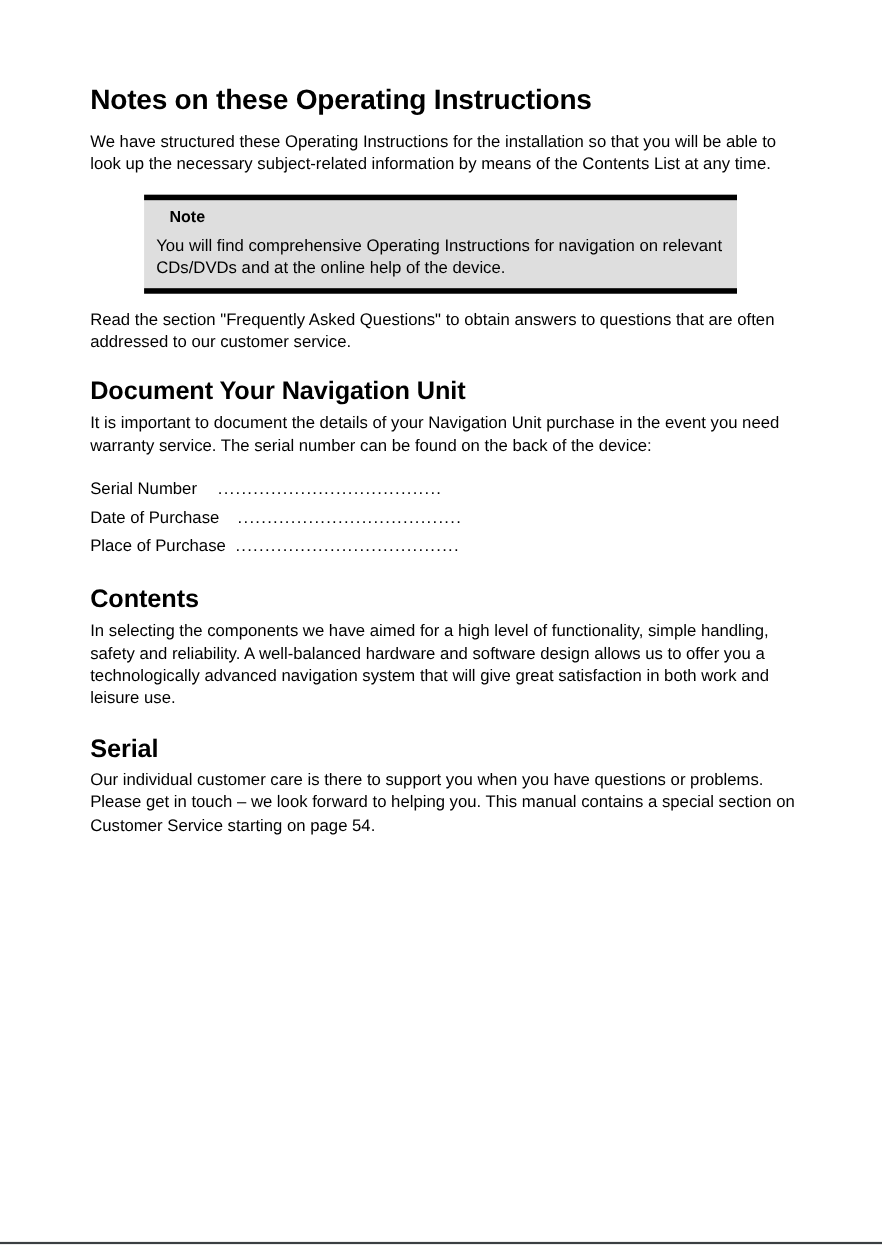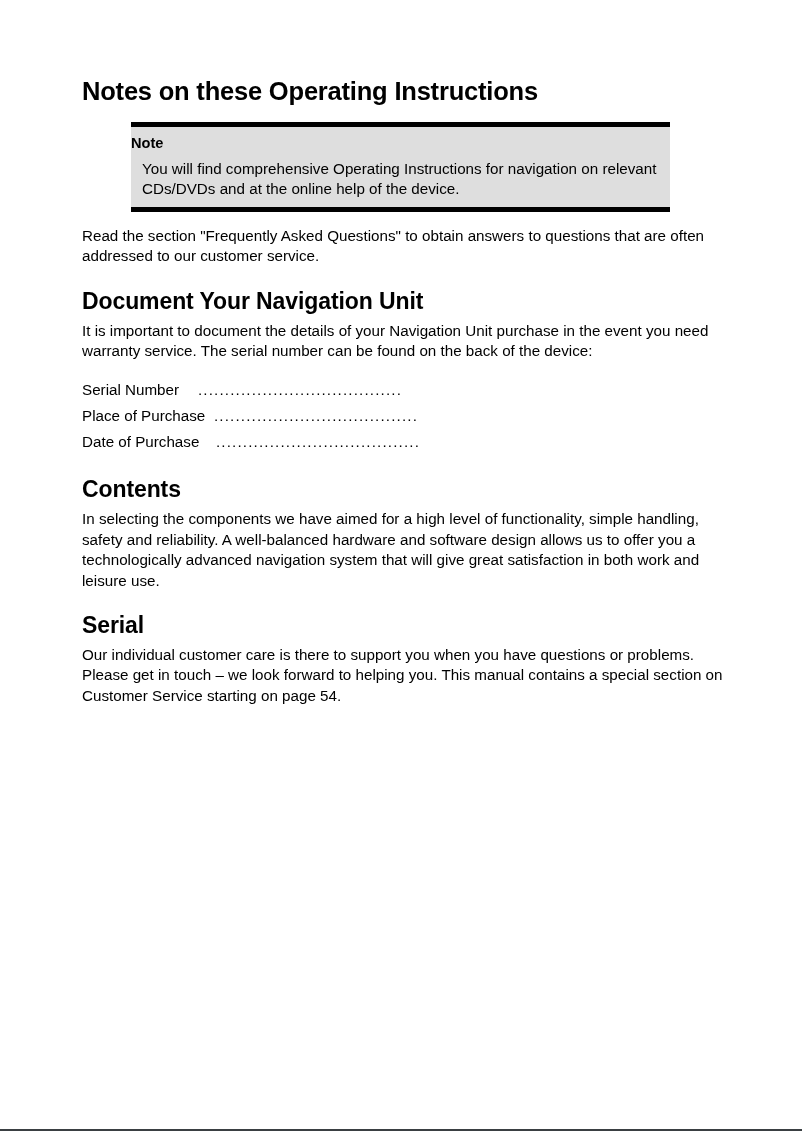--- a/index.html
+++ b/index.html
@@ -71,21 +71,22 @@
     background: #dedede;
     border-top: 5px solid #000000;
     border-bottom: 5px solid #000000;
     box-sizing: content-box;
     padding: 6px 0 7px 0;
   }
   .note-title {
     font-size: 14.6px;
     font-weight: bold;
     line-height: 20px;
-    margin: 0 0 6px 0;
+    margin: 0 0 6px 12px;
+    padding-left: 11px;
     color: #000;
   }
   .note-body {
     font-size: 15.2px;
     line-height: 20.4px;
     margin: 0;
     padding: 0 12px 0 11px;
     color: #000;
   }
 
@@ -125,41 +126,42 @@
 </style>
 </head>
 <body>
 
 <div class="page">
 
   <div class="content">
 
     <h1 class="title-h1">Notes on these Operating Instructions</h1>
 
+    <p class="para">We have structured these Operating Instructions for the installation so that you will be able to look up the necessary subject-related information by means of the Contents List at any time.</p>
 
     <div class="note-box">
       <div class="note-title">Note</div>
       <p class="note-body">You will find comprehensive Operating Instructions for navigation on relevant CDs/DVDs and at the online help of the device.</p>
     </div>
 
     <p class="para">Read the section "Frequently Asked Questions" to obtain answers to questions that are often addressed to our customer service.</p>
 
     <h2 class="title-h2">Document Your Navigation Unit</h2>
 
     <p class="para tight">It is important to document the details of your Navigation Unit purchase in the event you need warranty service. The serial number can be found on the back of the device:</p>
 
     <ul class="record-list">
       <li class="record-row r1">
         <span class="record-label">Serial Number</span><span class="record-dots">......................................</span>
       </li>
+      <li class="record-row r2">
+        <span class="record-label">Date of Purchase</span><span class="record-dots">......................................</span>
+      </li>
       <li class="record-row r3">
         <span class="record-label">Place of Purchase</span><span class="record-dots">......................................</span>
-      </li>
-      <li class="record-row r2">
-        <span class="record-label">Date of Purchase</span><span class="record-dots">......................................</span>
       </li>
     </ul>
 
     <h2 class="title-h2">Contents</h2>
 
     <p class="para">In selecting the components we have aimed for a high level of functionality, simple handling, safety and reliability. A well-balanced hardware and software design allows us to offer you a technologically advanced navigation system that will give great satisfaction in both work and leisure use.</p>
 
     <h2 class="title-h2">Serial</h2>
 
     <p class="para">Our individual customer care is there to support you when you have questions or problems. Please get in touch – we look forward to helping you. This manual contains a special section on Customer Service starting on page 54.</p>

